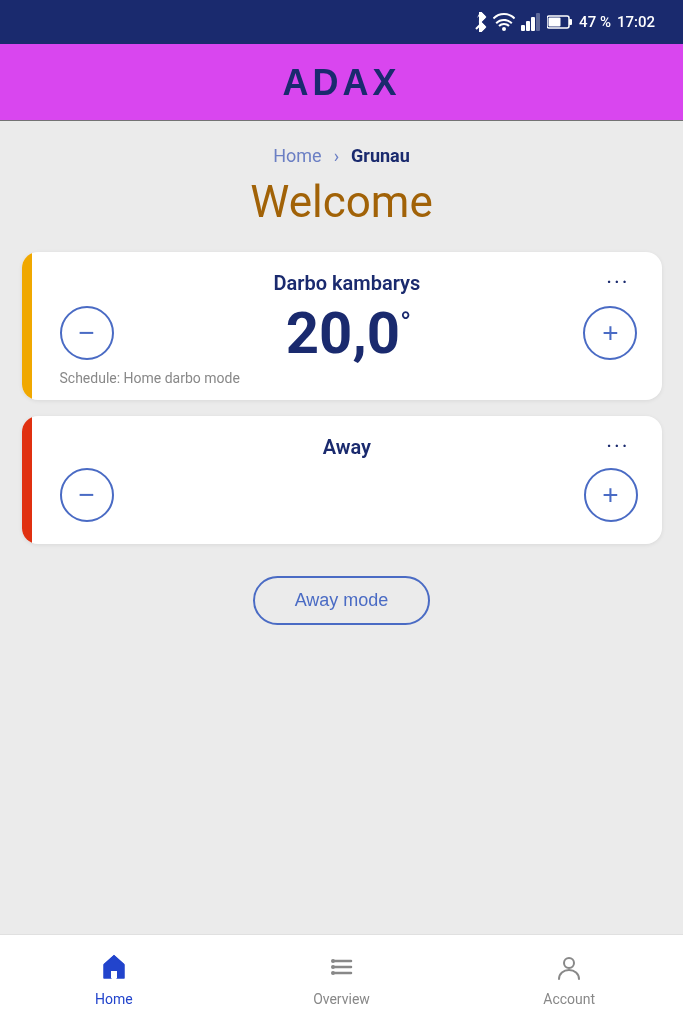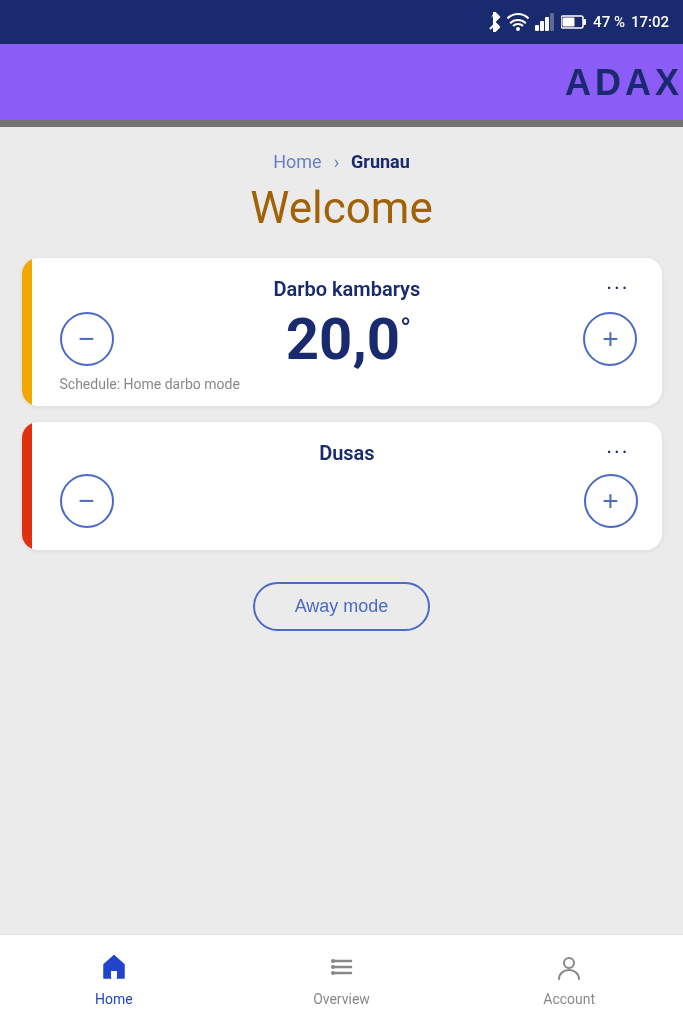--- a/index.html
+++ b/index.html
@@ -14,43 +14,43 @@
       flex-direction: column;
     }
 
     
     .status-bar {
       background: #1a2a6e;
       height: 44px;
       display: flex;
       align-items: center;
       justify-content: flex-end;
-      padding: 0 14px;
+      padding: 0 28px;
       gap: 8px;
       text-align: center;
     }
     .status-bar-icons {
       display: flex;
       align-items: center;
       gap: 6px;
     }
     .status-text {
       color: white;
       font-size: 15px;
       font-weight: 500;
     }
 
     
     .header {
-      background: #8b5cf6;
-      display: flex;
-      justify-content: flex-end;
+      background: #d946ef;
+      display: flex;
+      justify-content: center;
       align-items: center;
       padding: 18px 0 16px;
-      border-bottom: 7px solid #737373;
+      border-bottom: 1px solid #737373;
     }
     .logo-text {
       font-size: 36px;
       font-weight: 900;
       letter-spacing: 4px;
       color: #1a2a6e;
       font-family: 'Arial Black', Arial, sans-serif;
       text-transform: uppercase;
     }
 
@@ -311,21 +311,21 @@
       </div>
       <div class="schedule-label">Schedule: Home darbo mode</div>
     </div>
   </div>
 
   <div class="device-card">
     <div class="card-accent" style="background: #e03010;"></div>
     <div class="card-content">
       <div class="card-header">
         <div style="width:36px"></div>
-        <span class="device-name">Dusas</span>
+        <span class="device-name">Away</span>
         <span class="more-btn">···</span>
       </div>
       <div class="temp-controls">
         <button class="temp-circle-btn">
           <span>−</span>
         </button>
         <button class="temp-circle-btn">
           <span>+</span>
         </button>
       </div>

